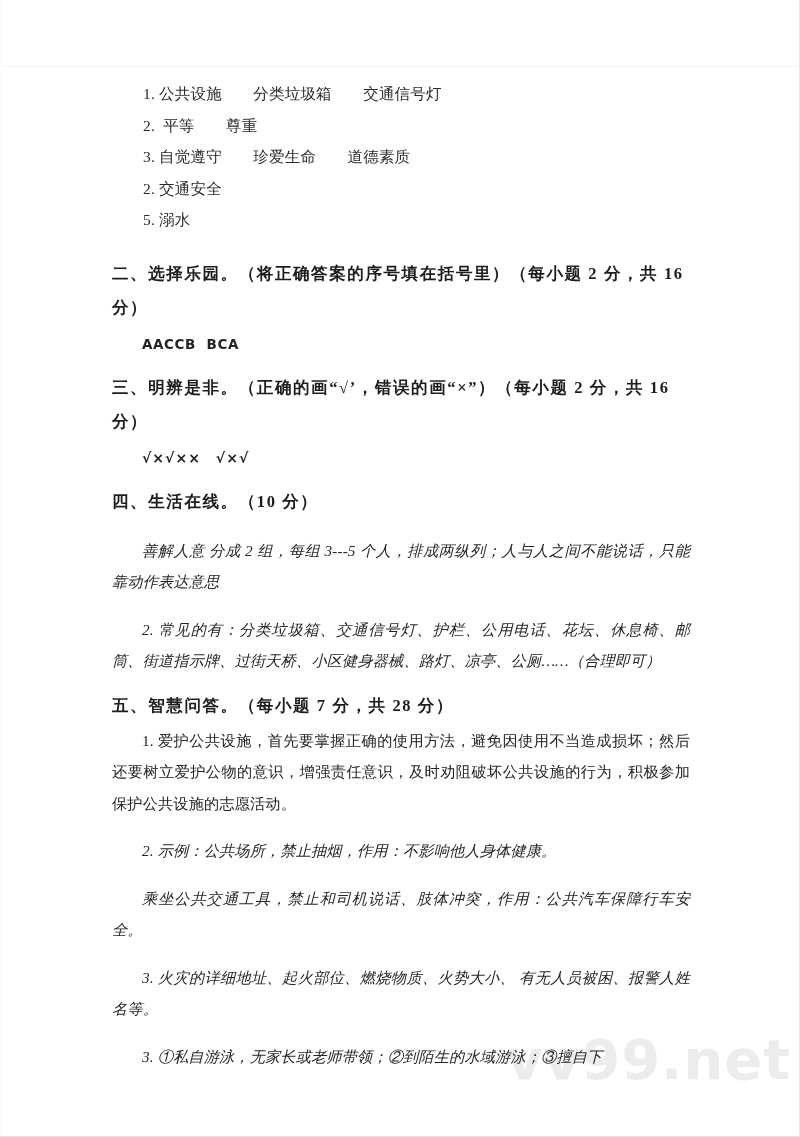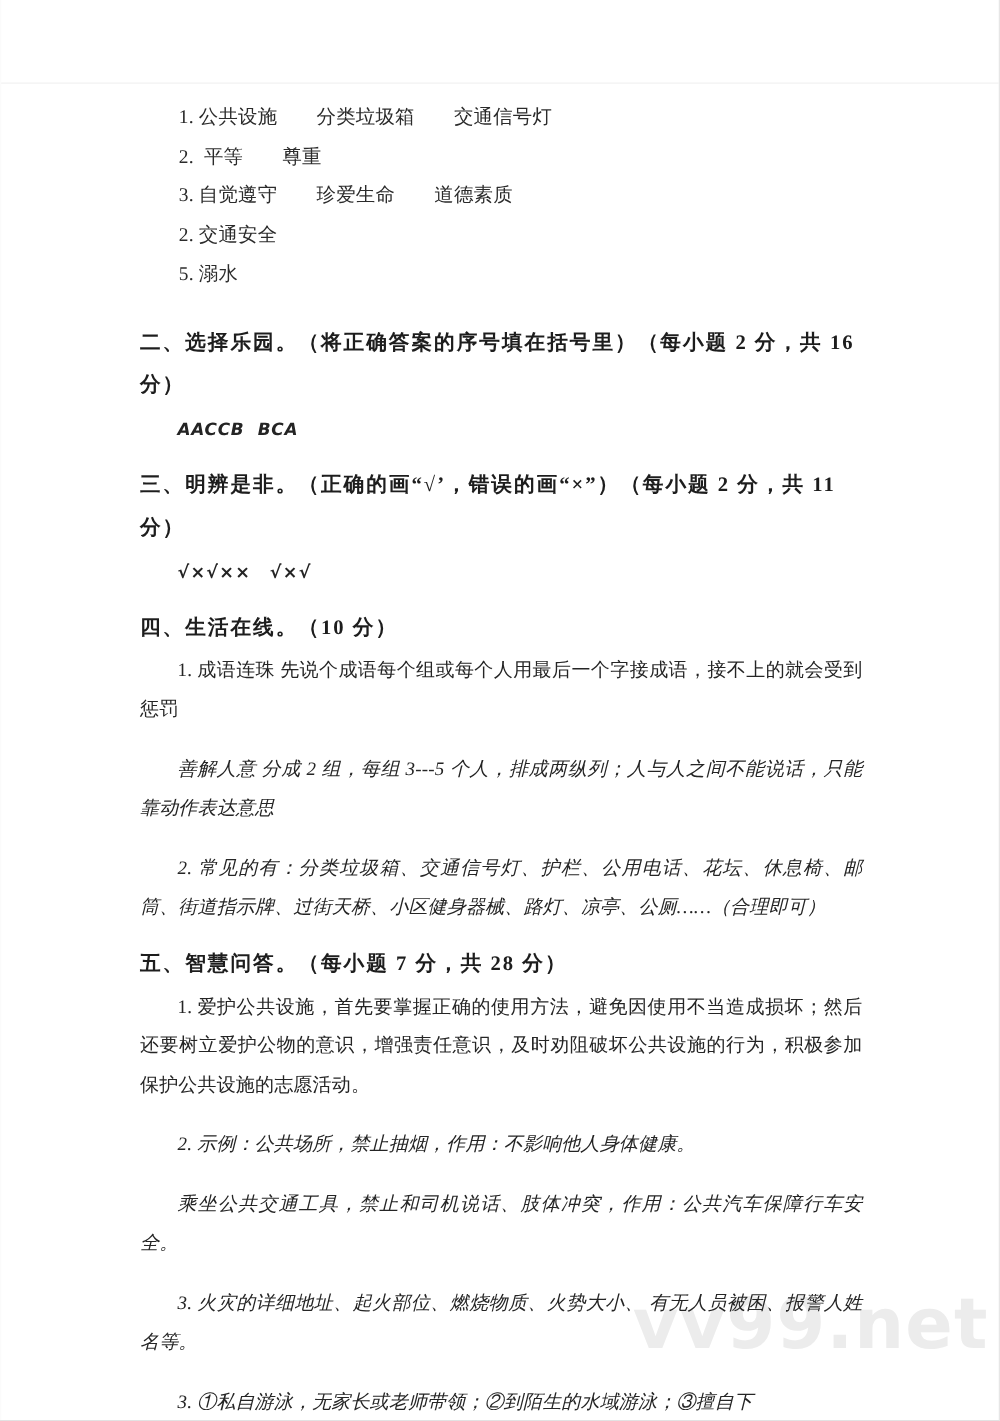--- a/index.html
+++ b/index.html
@@ -98,21 +98,20 @@
   
   .answer-key {
     font-family: "DejaVu Sans", sans-serif;
     font-size: 13.5px;
     font-weight: bold;
     line-height: 30px;
     padding-left: 30px;
     letter-spacing: 0.6px;
     color: #242424;
     margin-top: 4px;
-    font-style: italic;
   }
   .answer-key.marks {
     font-size: 14px;
     letter-spacing: 1px;
   }
 
   
   .para {
     font-family: "Liberation Serif", "DejaVu Serif", serif;
     font-size: 15.2px;
@@ -144,25 +143,24 @@
 
     <div class="line fill-item">1. 公共设施　　分类垃圾箱　　交通信号灯</div>
     <div class="line fill-item">2.  平等　　尊重</div>
     <div class="line fill-item">3. 自觉遵守　　珍爱生命　　道德素质</div>
     <div class="line fill-item">2. 交通安全</div>
     <div class="line fill-item">5. 溺水</div>
 
     <div class="line section-heading">二、选择乐园。（将正确答案的序号填在括号里）（每小题 2 分，共 16 分）</div>
     <div class="line answer-key">AACCB  BCA</div>
 
-    <div class="line section-heading compact">三、明辨是非。（正确的画“√’，错误的画“×”）（每小题 2 分，共 11 分）</div>
+    <div class="line section-heading compact">三、明辨是非。（正确的画“√’，错误的画“×”）（每小题 2 分，共 16 分）</div>
     <div class="line answer-key marks">√×√××　√×√</div>
 
     <div class="line section-heading compact">四、生活在线。（10 分）</div>
-    <div class="line para gap">1. 成语连珠 先说个成语每个组或每个人用最后一个字接成语，接不上的就会受到惩罚</div>
     <div class="line para tight">善解人意 分成 2 组，每组 3---5 个人，排成两纵列；人与人之间不能说话，只能靠动作表达意思</div>
     <div class="line para tight">2. 常见的有：分类垃圾箱、交通信号灯、护栏、公用电话、花坛、休息椅、邮筒、街道指示牌、过街天桥、小区健身器械、路灯、凉亭、公厕……（合理即可）</div>
 
     <div class="line section-heading compact">五、智慧问答。（每小题 7 分，共 28 分）</div>
     <div class="line para gap">1. 爱护公共设施，首先要掌握正确的使用方法，避免因使用不当造成损坏；然后还要树立爱护公物的意识，增强责任意识，及时劝阻破坏公共设施的行为，积极参加保护公共设施的志愿活动。</div>
     <div class="line para tight">2. 示例：公共场所，禁止抽烟，作用：不影响他人身体健康。</div>
     <div class="line para tight">乘坐公共交通工具，禁止和司机说话、肢体冲突，作用：公共汽车保障行车安全。</div>
     <div class="line para tight">3. 火灾的详细地址、起火部位、燃烧物质、火势大小、 有无人员被困、报警人姓名等。</div>
     <div class="line para tight">3. ①私自游泳，无家长或老师带领；②到陌生的水域游泳；③擅自下</div>
 

